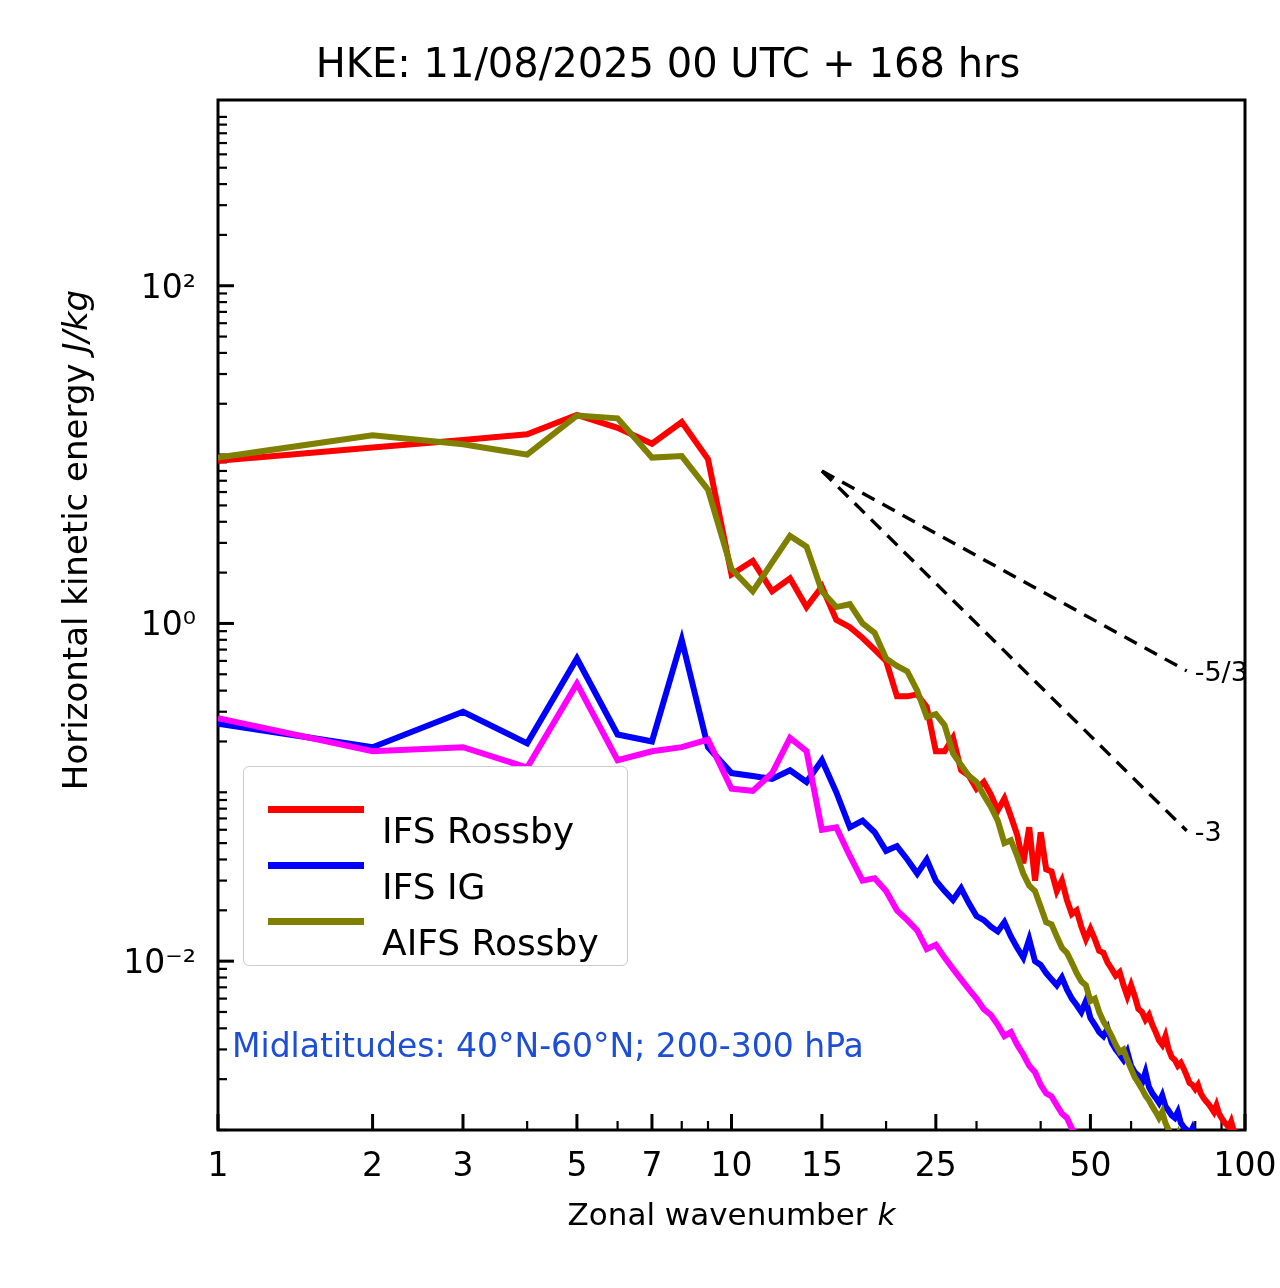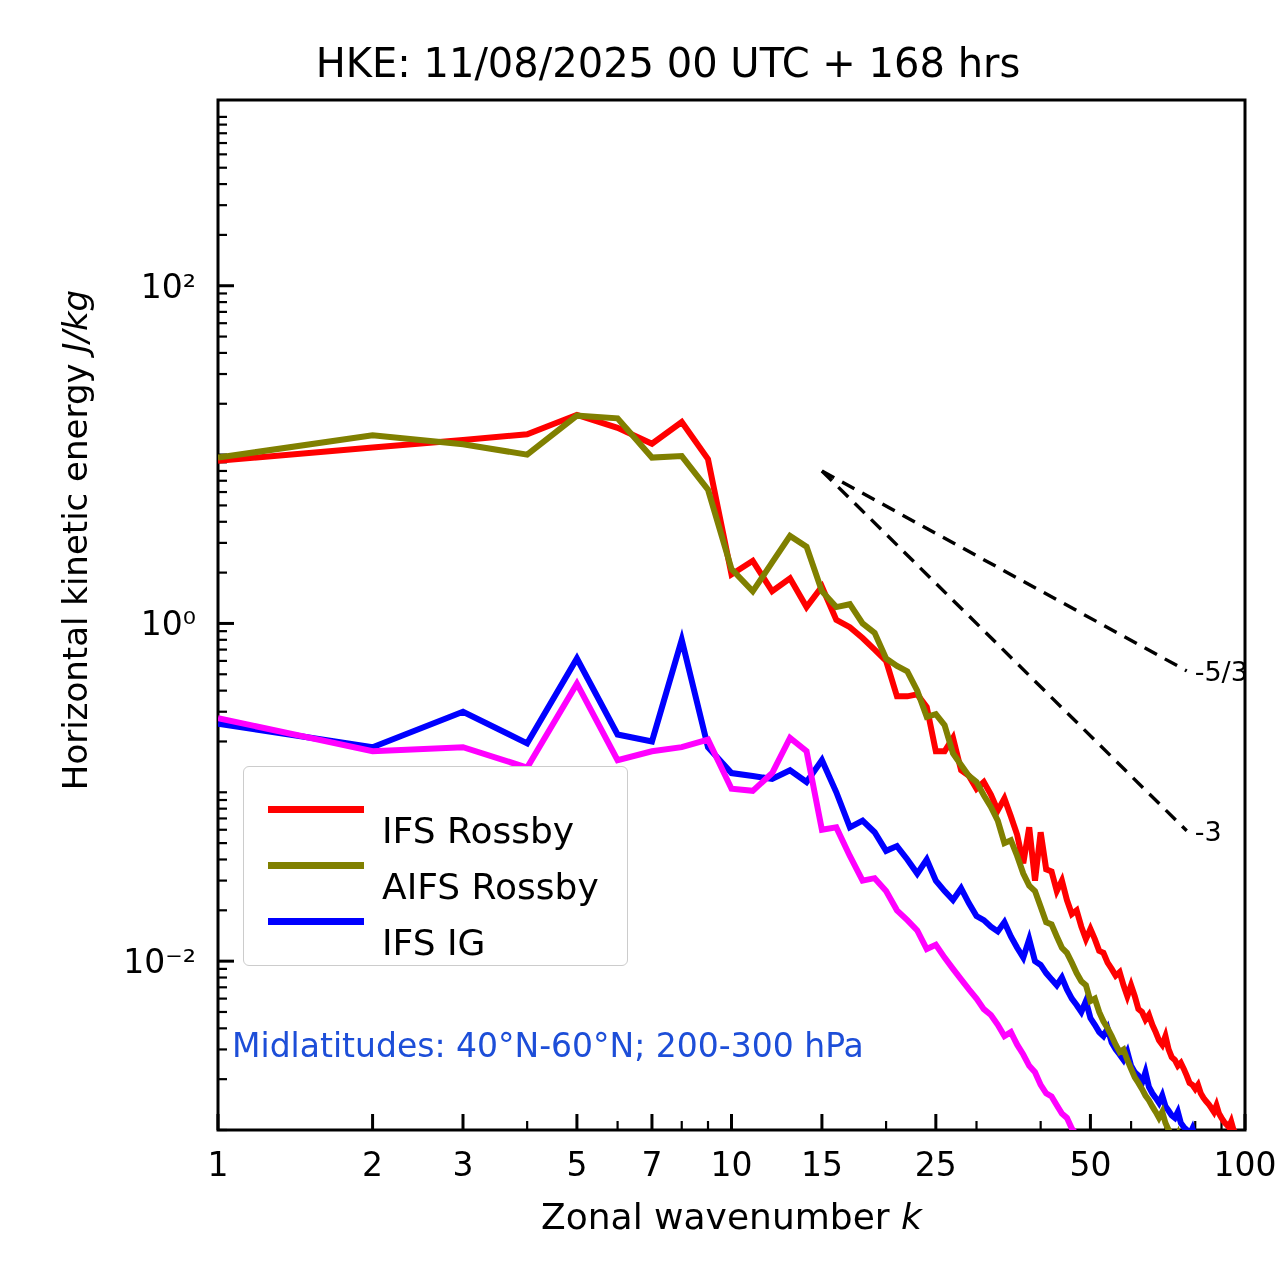--- a/index.html
+++ b/index.html
@@ -10,21 +10,21 @@
     font-size:40px;color:#000;letter-spacing:0px;margin-left:28px;
   }
   #ylabel{
     position:absolute;left:-305px;top:520px;width:760px;text-align:center;
     transform:rotate(-90deg);transform-origin:50% 50%;
     font-size:34px;color:#000;white-space:nowrap;
   }
   #ylabel .unit{font-style:italic;}
   #xlabel{
     position:absolute;left:218px;top:1196px;width:1027px;text-align:center;
-    font-size:36px;color:#000;
+    font-size:31px;color:#000;
   }
   #xlabel .var{font-style:italic;}
   #plot-svg{position:absolute;left:0;top:0;}
   .tick-label{font-size:33px;fill:#000;font-family:"DejaVu Sans","Liberation Sans",sans-serif;}
   .tick-label-y{font-size:33px;fill:#000;font-family:"DejaVu Sans","Liberation Sans",sans-serif;}
   .slope-label{font-size:27px;fill:#000;font-family:"DejaVu Sans","Liberation Sans",sans-serif;}
   #legend{
     position:absolute;left:243px;top:766px;width:385px;
     background:#fff;border:1.5px solid #cccccc;border-radius:6px;
     padding:14px 10px 16px 10px;box-sizing:border-box;
@@ -158,26 +158,26 @@
         <path d="M218.00 718.11 L372.58 751.26 L463.00 747.18 L527.16 767.62 L576.92 683.65 L617.58 760.16 L651.96 751.26 L681.74 747.18 L708.00 739.65 L731.50 788.72 L752.76 790.84 L772.16 773.05 L790.01 737.89 L806.54 751.26 L821.92 829.75 L836.32 827.35 L849.84 855.91 L862.58 880.58 L874.64 878.18 L886.08 891.08 L896.96 910.32 L907.33 920.11 L917.25 930.44 L926.74 949.01 L935.84 944.78 L944.59 957.57 L953.01 968.87 L961.12 979.37 L968.94 989.43 L976.50 998.61 L983.81 1009.10 L990.89 1014.97 L997.76 1024.76 L1004.41 1036.07 L1010.88 1032.10 L1017.16 1044.70 L1023.27 1054.50 L1029.22 1065.80 L1035.01 1072.18 L1040.66 1084.89 L1046.16 1093.28 L1051.54 1096.46 L1056.79 1105.33 L1061.91 1113.64 L1066.92 1117.86 L1071.83 1128.55 L1076.62 1134.54 L1081.32 1141.06 L1085.92 1144.55 L1090.42 1156.16 L1094.84 1154.09 L1099.17 1165.06 L1103.42 1172.52 L1107.58 1180.83 L1111.68 1186.94 L1115.69 1193.62 L1119.64 1200.95 L1123.52 1197.19 L1127.33 1209.11 L1131.08 1215.88 L1134.77 1223.35 L1138.39 1228.78 L1141.96 1237.77 L1145.47 1244.45 L1148.93 1251.78 L1152.34 1255.75 L1155.69 1264.39 L1158.99 1269.12 L1162.25 1262.13 L1165.46 1274.18 L1168.62 1282.49 L1171.74 1288.60 L1174.82 1295.27 L1177.85 1288.60 L1180.84 1300.33 L1183.80 1306.58 L1186.71 1312.52 L1189.59 1317.07 L1192.43 1310.77 L1195.24 1322.94 L1198.01 1329.32 L1200.74 1336.31 L1203.45 1341.37 L1206.12 1336.31 L1208.76 1346.81 L1211.36 1352.68 L1213.94 1359.06 L1216.49 1364.24 L1219.01 1369.81 L1221.50 1375.84 L1223.97 1382.41 L1226.41 1387.14 L1228.82 1394.87 L1231.20 1400.51 L1233.56 1406.63 L1235.90 1413.30 L1238.21 1420.64 L1240.49 1424.60 L1242.76 1433.24 L1245.00 1437.97 " fill="none" stroke="#ff00ff" stroke-width="6" stroke-linejoin="miter" stroke-linecap="butt" clip-path="url(#plotclip)"></path>
       </g>
   </svg>
 
   <div id="legend">
     <div class="legend-row">
       <div class="legend-swatch" style="background: rgb(255, 0, 0);"></div>
       <div class="legend-text">IFS Rossby</div>
     </div>
     <div class="legend-row">
+      <div class="legend-swatch" style="background: rgb(0, 0, 255);"></div>
+      <div class="legend-text">IFS IG</div>
+    </div>
+    <div class="legend-row">
       <div class="legend-swatch" style="background: rgb(128, 128, 0);"></div>
       <div class="legend-text">AIFS Rossby</div>
-    </div>
-    <div class="legend-row">
-      <div class="legend-swatch" style="background: rgb(0, 0, 255);"></div>
-      <div class="legend-text">IFS IG</div>
     </div>
   </div>
 
   <div id="annotation">Midlatitudes: 40°N-60°N; 200-300 hPa</div>
 
   <div id="xlabel"><span>Zonal wavenumber </span><span class="var">k</span></div>
 
 </div>
 
 </body></html>

